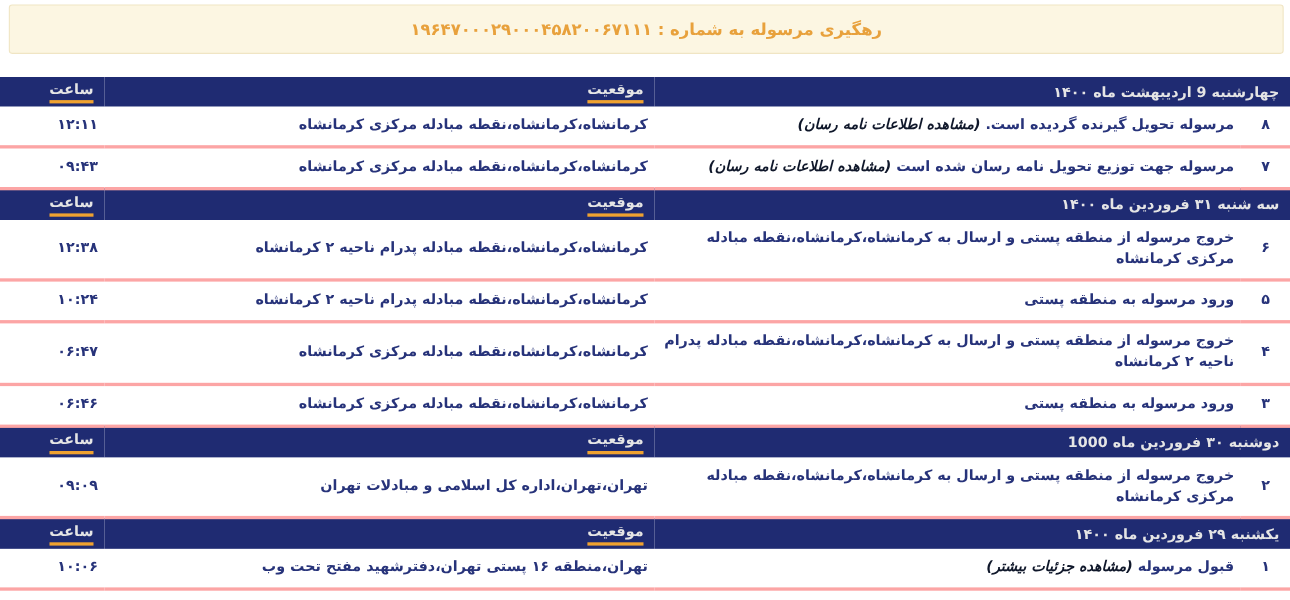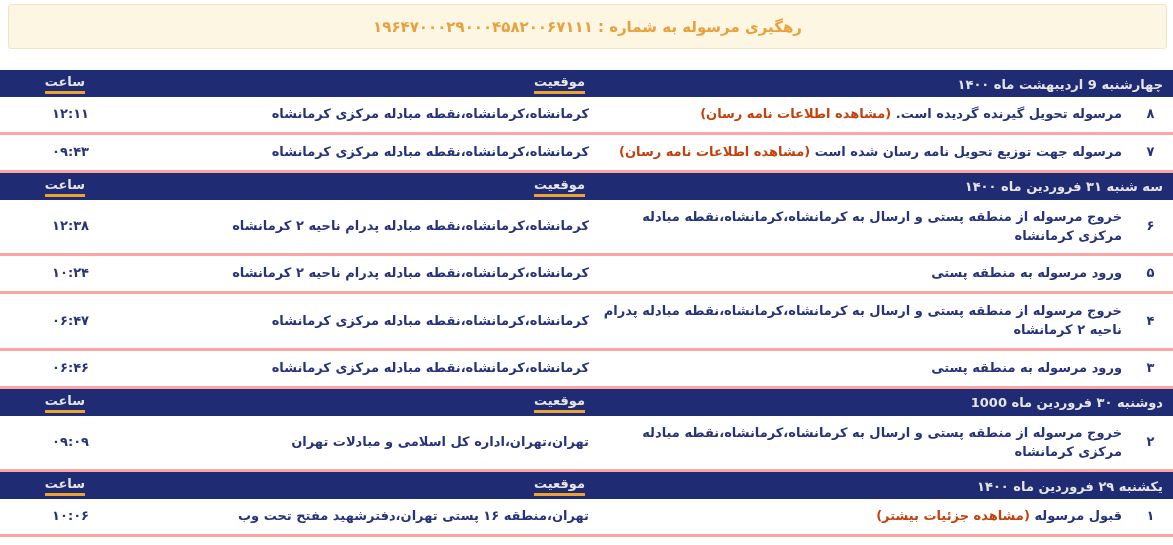--- a/index.html
+++ b/index.html
@@ -60,24 +60,25 @@
     font-weight: bold;
     line-height: 1.45;
     color: #27337A;
     vertical-align: middle;
   }
   td.num { text-align: center; }
   td.desc { text-align: right; padding-left: 30px; }
   td.loc { text-align: right; }
   td.time { text-align: right; }
   a.desc-link {
-    color: #c2410c;
+    color: #0f172a;
     text-decoration: none;
     cursor: pointer;
     font-weight: bold;
+    font-style: italic;
   }
   .footer {
     margin-top: 22px;
     text-align: center;
     font-size: 14px;
     font-weight: bold;
     color: #27337A;
   }
 </style>
 </head>

